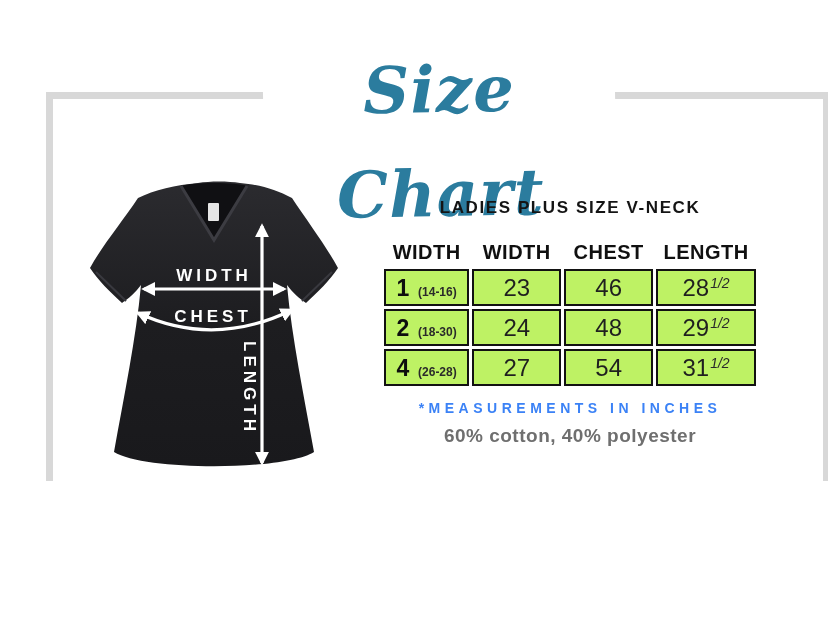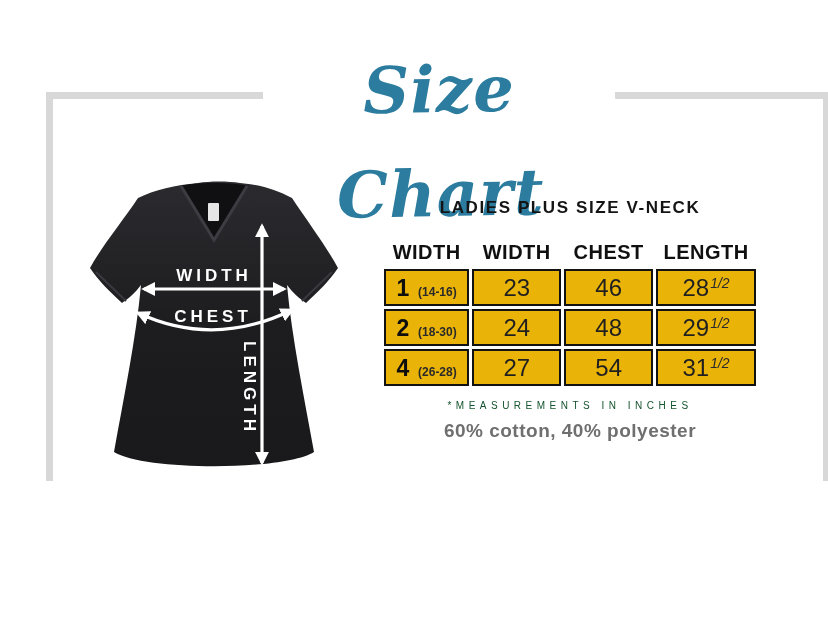--- a/index.html
+++ b/index.html
@@ -25,30 +25,30 @@
   }
   table.size-table{
     width:100%;margin:20px auto 0;border-collapse:separate;border-spacing:3px;
     table-layout:fixed;
   }
   table.size-table th{
     font-size:20px;font-weight:bold;letter-spacing:.5px;color:#101010;
     padding:0 0 2px 0;
   }
   table.size-table td{
-    border:2px solid #121212;background:#eab308;height:33px;
+    border:2px solid #121212;background:#bef264;height:33px;
     font-size:24px;font-weight:normal;color:#1f1f1f;text-align:center;
     vertical-align:middle;padding:0;
   }
   td.size-cell{background:#d3d3d3;}
   .size-num{font-size:23px;font-weight:bold;color:#0e0e0e;}
   .size-range{font-size:12px;font-weight:600;color:#2a2a2a;margin-left:2px;}
   .frac{font-size:14px;position:relative;top:-8px;margin-left:1px;color:#2a2a2a;font-style:italic;}
   .note{
-    margin-top:11px;font-size:10px;font-weight:normal;letter-spacing:4.5px;color:#14532d;
+    margin-top:11px;font-size:14px;font-weight:bold;letter-spacing:4.5px;color:#3b82f6;
   }
   .material{margin-top:9px;font-size:19px;color:#6f6f6f;letter-spacing:.5px;font-weight:bold;}
 </style>
 </head>
 <body>
 
 <div class="stage">
 
   <div class="frame"></div>
 

